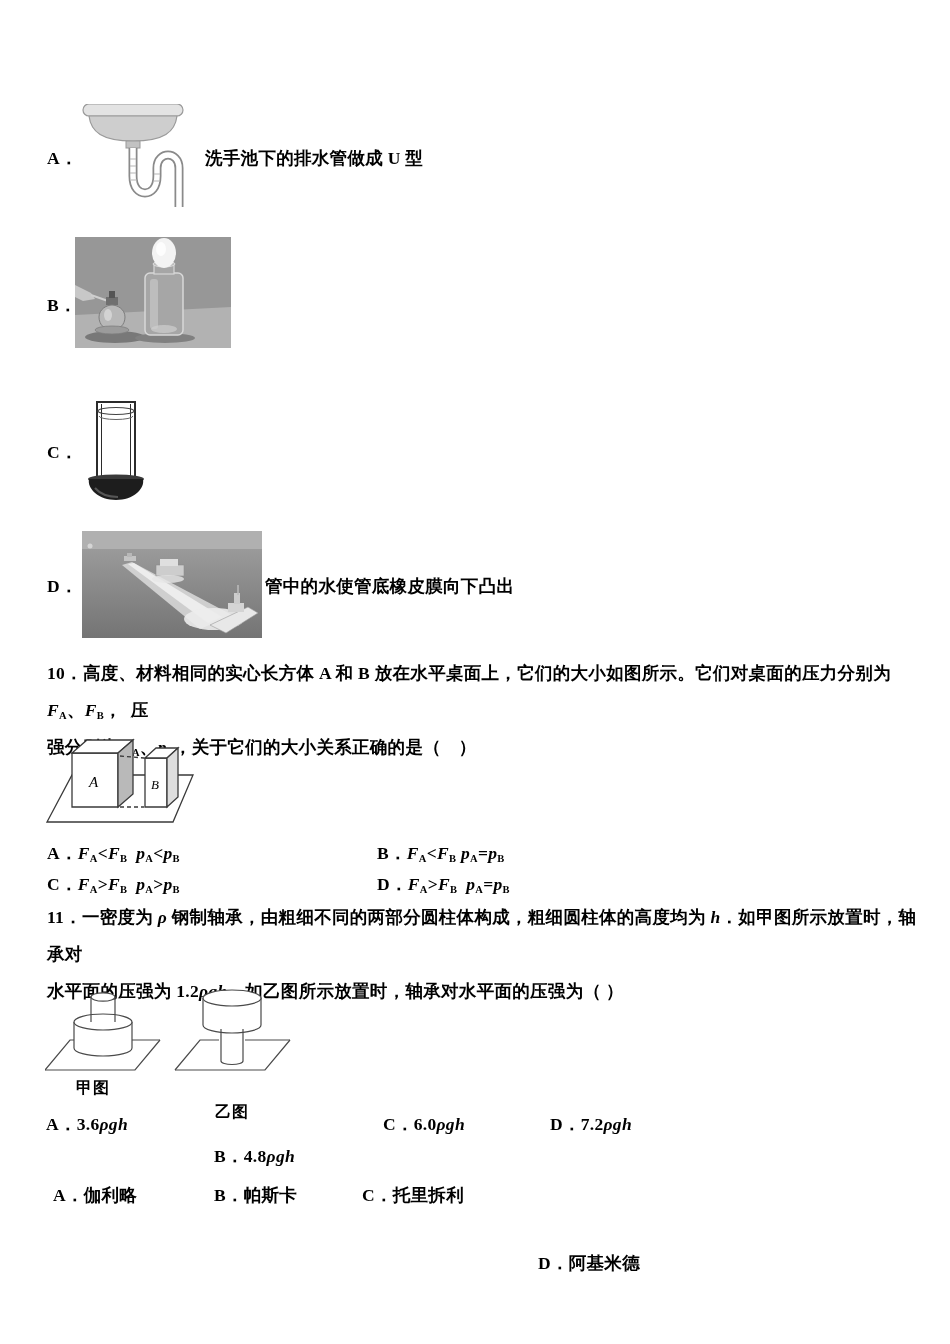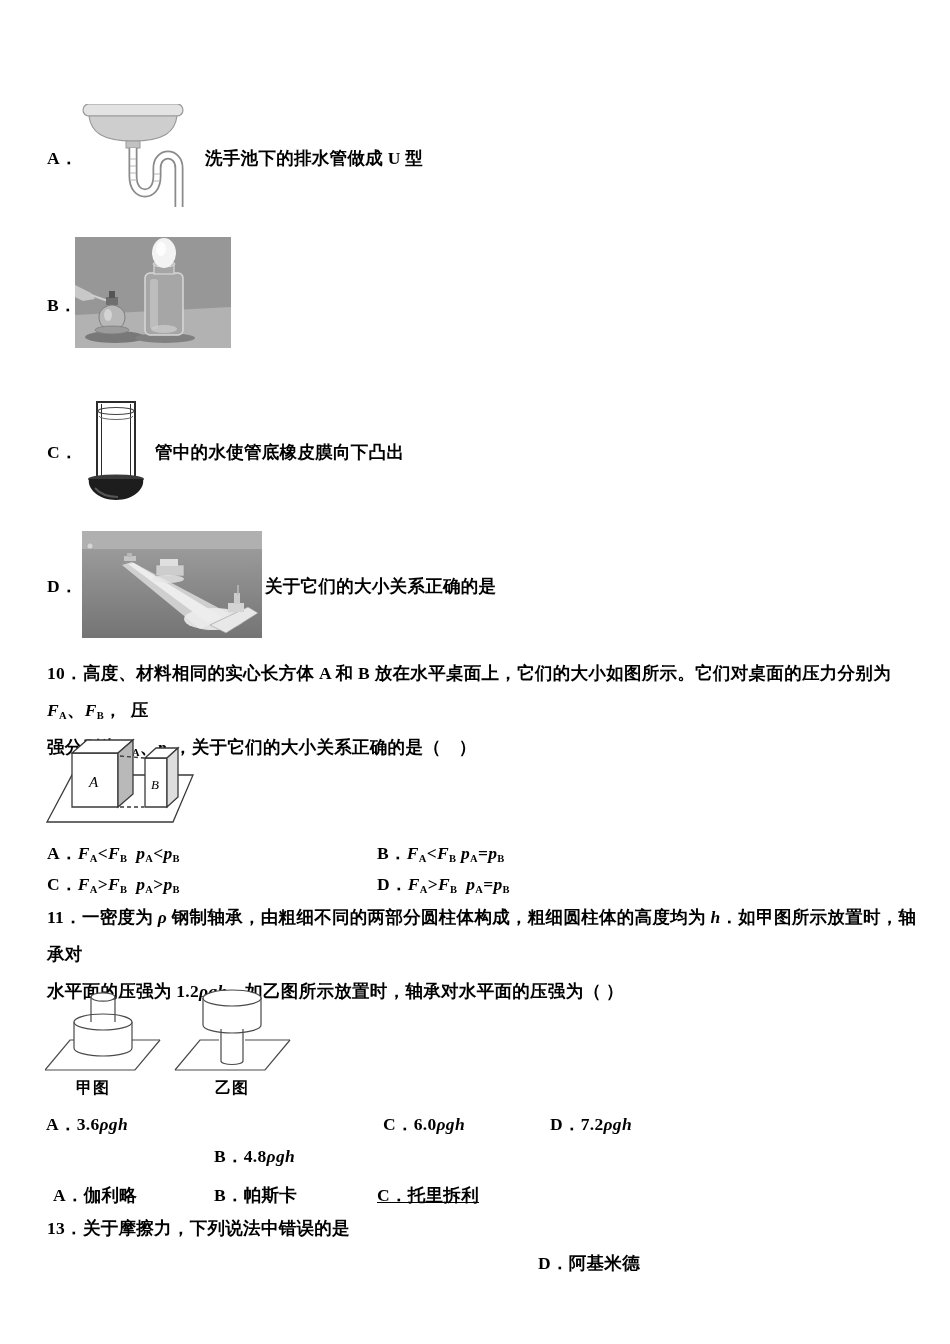--- a/index.html
+++ b/index.html
@@ -62,21 +62,20 @@
   <svg class="abs" style="left:85px;top:400px;" width="64" height="104" viewBox="0 0 64 104">
     <rect x="12" y="2" width="38" height="76" fill="#ffffff" stroke="#2b2b2b" stroke-width="2"></rect>
     <line x1="16.5" y1="4" x2="16.5" y2="78" stroke="#2b2b2b" stroke-width="1"></line>
     <line x1="45.5" y1="4" x2="45.5" y2="78" stroke="#2b2b2b" stroke-width="1"></line>
     <ellipse cx="31" cy="11" rx="18" ry="3.5" fill="none" stroke="#444" stroke-width="1.2"></ellipse>
     <path d="M14,16 A17,3.5 0 0 0 48,16" fill="none" stroke="#666" stroke-width="1"></path>
     <ellipse cx="31" cy="79" rx="28" ry="4.5" fill="#3a3a3a"></ellipse>
     <path d="M4,79 L58,79 C60,89 48,100 31,100 C14,100 2,89 4,79 Z" fill="#1d1d1d"></path>
     <path d="M10,88 C16,95 26,97 33,97" fill="none" stroke="#6e6e6e" stroke-width="2" opacity="0.7"></path>
   </svg>
-  <div class="txt" style="left:155px;top:442px;">管中的水使管底橡皮膜向下凸出</div>
 
   <div class="txt" style="left:47px;top:576px;">D．</div>
   <svg class="abs" style="left:82px;top:531px;" width="180" height="107" viewBox="0 0 180 107">
     <defs>
       <linearGradient id="sea" x1="0" y1="0" x2="0" y2="1">
         <stop offset="0" stop-color="#9a9a9a"></stop>
           <stop offset="1" stop-color="#747474"></stop>
       </linearGradient>
     </defs>
     <rect x="0" y="0" width="180" height="22" fill="#b0b0b0"></rect>
@@ -88,21 +87,21 @@
     <rect x="42" y="25" width="12" height="5" fill="#c4c4c4"></rect>
     <rect x="45" y="22" width="5" height="4" fill="#b8b8b8"></rect>
     <rect x="74" y="34" width="28" height="11" fill="#cdcdcd" stroke="#8c8c8c" stroke-width="0.6"></rect>
     <rect x="78" y="28" width="18" height="7" fill="#dfdfdf"></rect>
     <ellipse cx="86" cy="48" rx="16" ry="4" fill="#e6e6e6" opacity="0.8"></ellipse>
     <polygon points="128,94 166,76 176,82 144,102" fill="#e8e8e8" stroke="#9a9a9a" stroke-width="0.6"></polygon>
     <rect x="146" y="72" width="16" height="9" fill="#d4d4d4"></rect>
     <rect x="152" y="62" width="6" height="11" fill="#cccccc"></rect>
     <line x1="156" y1="54" x2="156" y2="64" stroke="#bdbdbd" stroke-width="1.5"></line>
   </svg>
-  <div class="txt" style="left:265px;top:576px;">关于它们的大小关系正确的是</div>
+  <div class="txt" style="left:265px;top:576px;">管中的水使管底橡皮膜向下凸出</div>
 
   <div class="para" style="left:47px;top:655px;width:875px;">10．高度、材料相同的实心长方体 A 和 B 放在水平桌面上，它们的大小如图所示。它们对桌面的压力分别为 <i>F</i><sub>A</sub>、<i>F</i><sub>B</sub>， 压<br>强分别为 <i>p</i><sub>A</sub>、<i>p</i><sub>B</sub>，关于它们的大小关系正确的是（　）</div>
 
   <svg class="abs" style="left:45px;top:735px;" width="150" height="92" viewBox="0 0 150 92">
     <g stroke="#3a3a3a" stroke-width="1.3" fill="none">
       <polygon points="27,40 148,40 128,87 2,87"></polygon>
       <polygon points="27,18 73,18 73,72 27,72" fill="#ffffff"></polygon>
       <polygon points="27,18 42,5 88,5 73,18" fill="#ffffff"></polygon>
       <polygon points="73,18 88,5 88,59 73,72" fill="#b9b9b9"></polygon>
       <polygon points="100,23 122,23 122,72 100,72" fill="#ffffff"></polygon>
@@ -136,27 +135,26 @@
       <polyline points="130,85 155,55 174,55"></polyline>
       <polyline points="200,55 245,55"></polyline>
       <polyline points="245,55 220,85 130,85"></polyline>
       <path d="M158,13 L158,40 A29,8 0 0 0 216,40 L216,13" fill="#ffffff"></path>
       <ellipse cx="187" cy="13" rx="29" ry="8" fill="#ffffff"></ellipse>
       <path d="M176,44 L176,76 M198,44 L198,76"></path>
       <path d="M176,76 A11,3.5 0 0 0 198,76" fill="#ffffff"></path>
     </g>
   </svg>
   <div class="figlabel" style="left:76px;top:1078px;">甲图</div>
-  <div class="figlabel" style="left:215px;top:1078px;">乙图</div>
+  <div class="figlabel" style="left:215px;top:1102px;">乙图</div>
 
   <div class="txt" style="left:46px;top:1114px;">A．3.6<i>ρgh</i></div>
   <div class="txt" style="left:214px;top:1114px;margin-top:32px;">B．4.8<i>ρgh</i></div>
   <div class="txt" style="left:383px;top:1114px;">C．6.0<i>ρgh</i></div>
   <div class="txt" style="left:550px;top:1114px;">D．7.2<i>ρgh</i></div>
 
   <div class="txt" style="left:53px;top:1185px;">A．伽利略</div>
   <div class="txt" style="left:214px;top:1185px;">B．帕斯卡</div>
-  <div class="txt" style="left:377px;top:1185px;text-decoration:underline;">C．托里拆利</div>
+  <div class="txt" style="left:362px;top:1185px;">C．托里拆利</div>
   <div class="txt" style="left:538px;top:1253px;">D．阿基米德</div>
 
-  <div class="txt" style="left:47px;top:1218px;">13．关于摩擦力，下列说法中错误的是</div>
 
 </div>
 
 </body></html>

